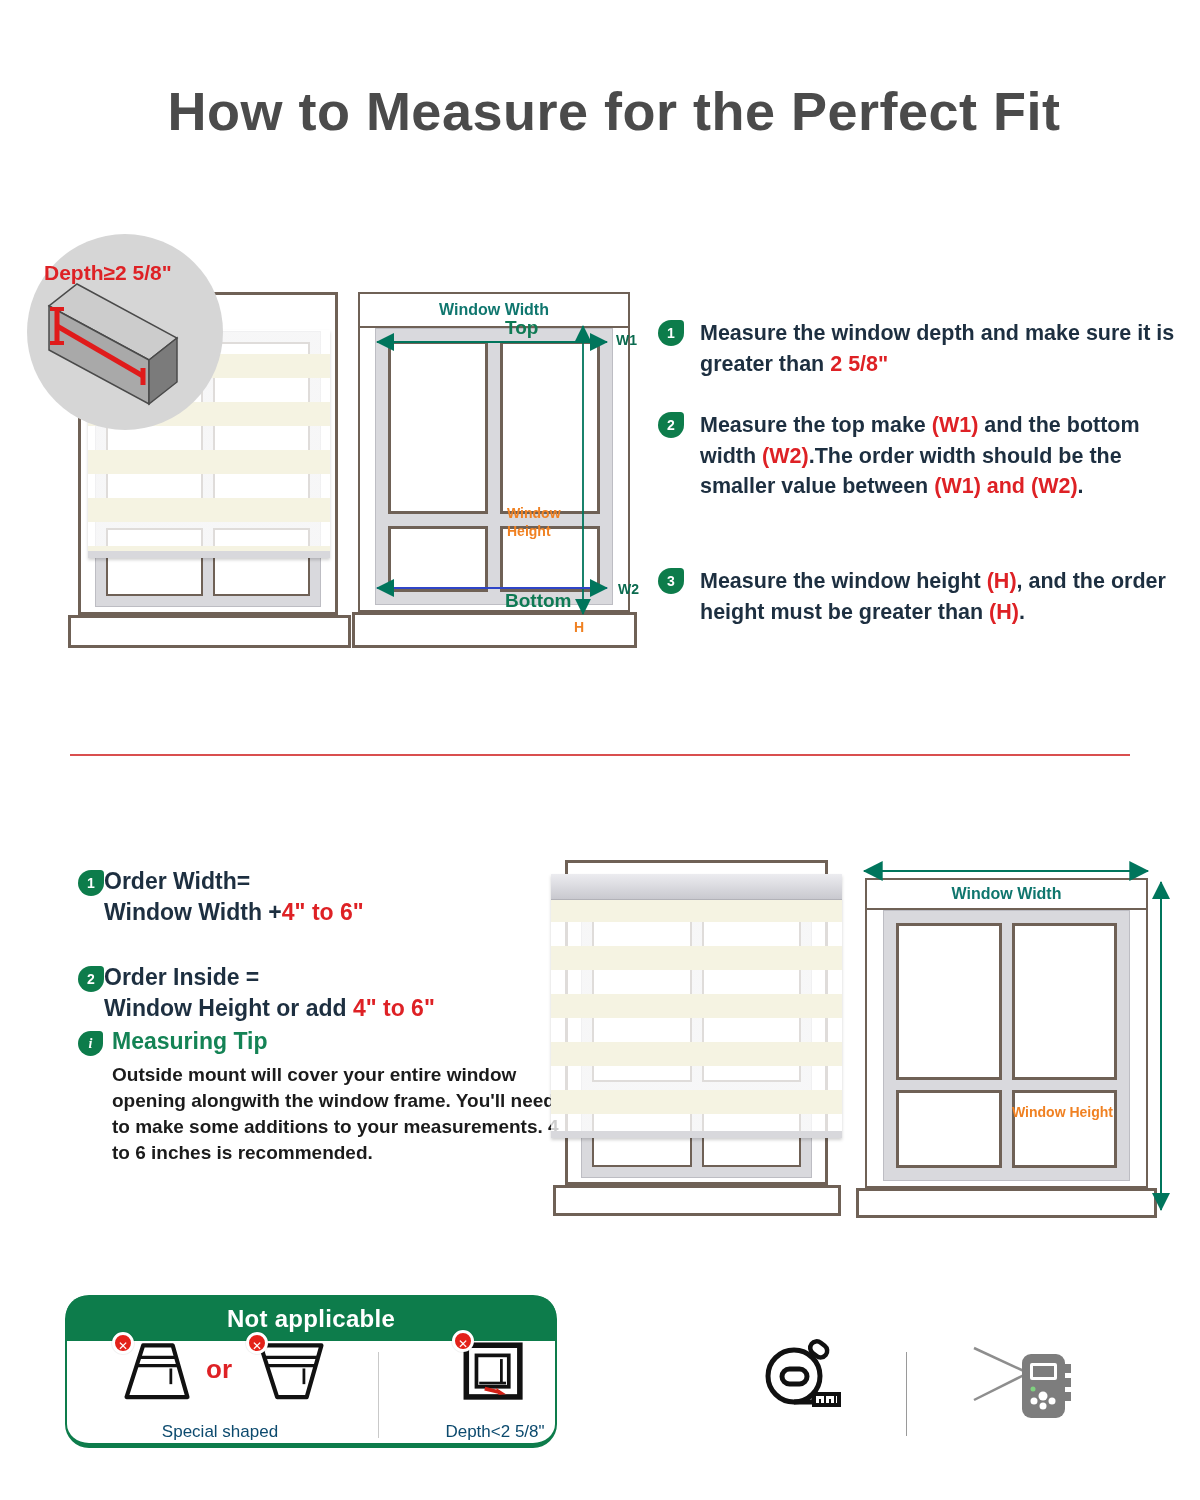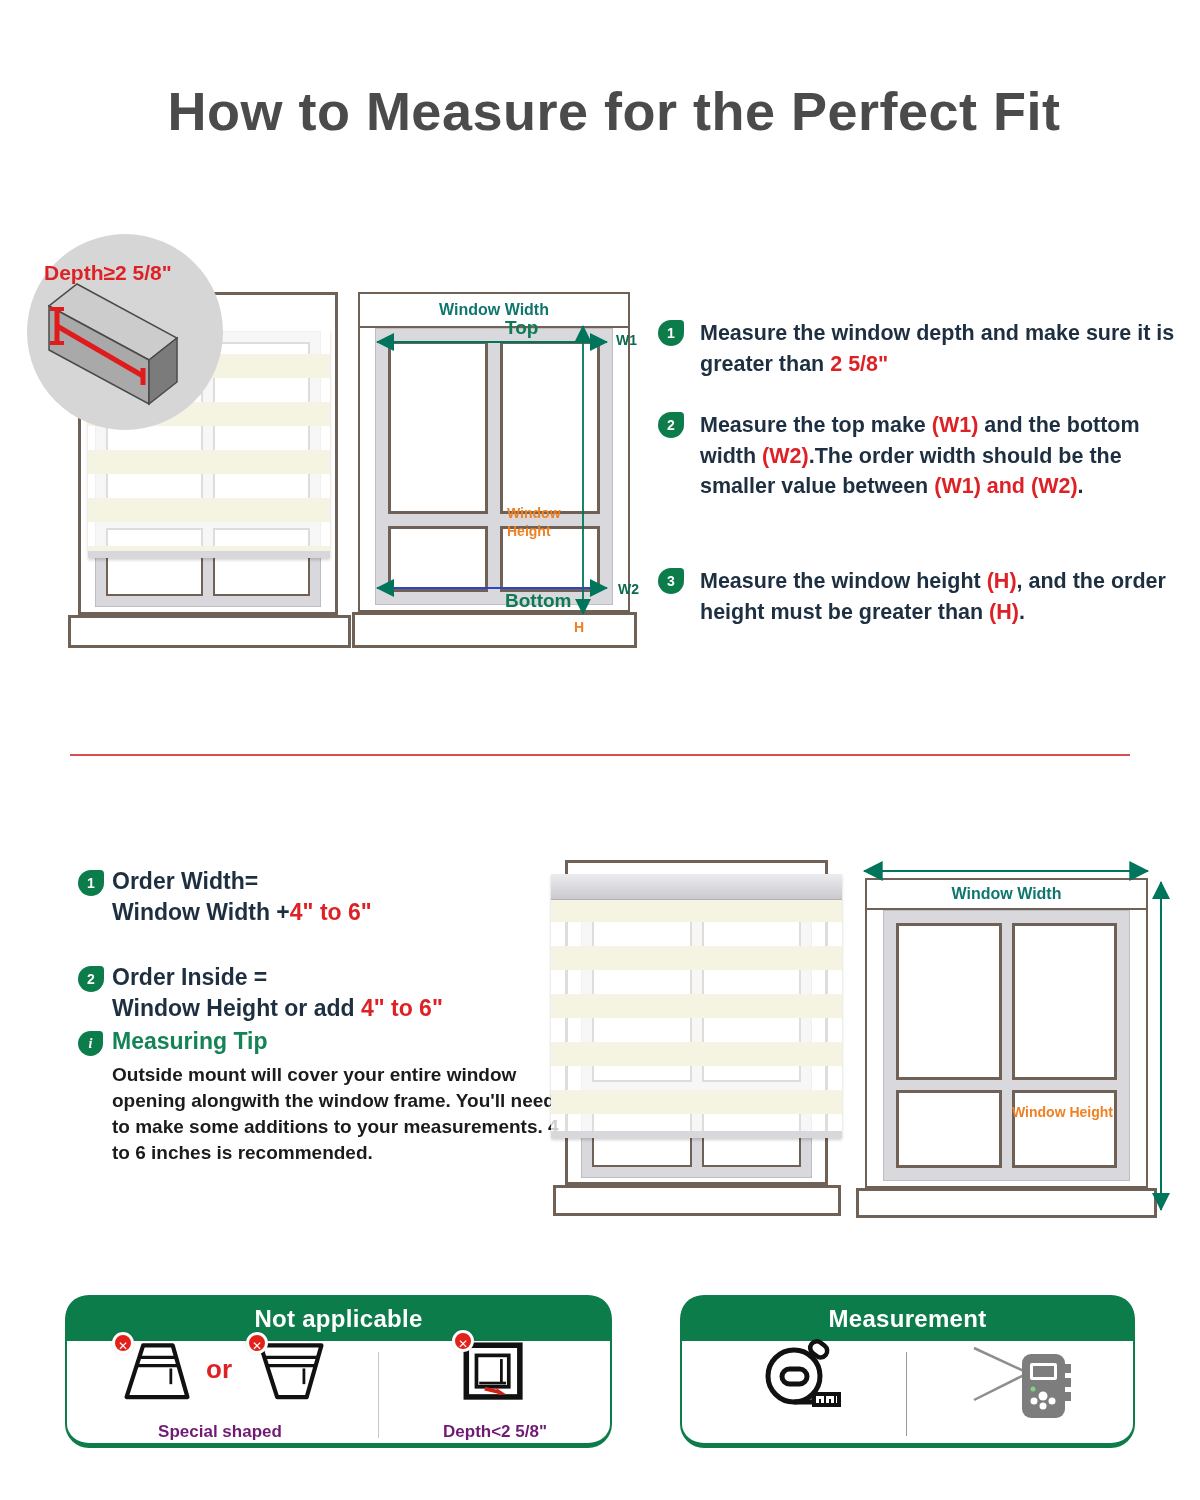--- a/index.html
+++ b/index.html
@@ -40,38 +40,38 @@
   .step{position:absolute; left:658px; width:530px;}
   .badge{position:absolute; left:0; top:2px; width:26px; height:26px; background:var(--greendark);
          border-radius:50% 14% 50% 50%; color:#fff; font-size:14px; font-weight:700;
          text-align:center; line-height:26px;}
   .step-text{margin-left:42px; font-size:21.5px; line-height:1.42; font-weight:600; color:var(--navy); width:488px;}
   .red{color:var(--red);}
   .divider-red{position:absolute; left:70px; top:754px; width:1060px; height:2px; background:var(--redline);}
   
   .ostep{position:absolute; left:76px; width:480px;}
   .ostep .badge{left:2px; top:4px;}
-  .ostep p{margin-left:36px; font-size:23px; font-weight:600; color:var(--navy); line-height:1.35;}
+  .ostep p{margin-left:28px; font-size:23px; font-weight:600; color:var(--navy); line-height:1.35;}
   .tip-head{position:absolute; left:112px; top:1028px; font-size:23px; font-weight:700; color:var(--green);}
   .info-badge{position:absolute; left:78px; top:1031px; width:25px; height:25px; background:var(--greendark);
               border-radius:50% 14% 50% 50%; color:#fff; text-align:center; line-height:25px;
               font-size:14px; font-weight:700; font-style:italic; font-family:"Liberation Serif",serif;}
   .tip-body{position:absolute; left:112px; top:1062px; width:458px; font-size:19px; font-weight:600;
             color:#1b1b1b; line-height:1.37;}
   
   .callout{position:absolute; left:25px; top:232px; width:200px; height:200px; z-index:6;}
   .depth-note{position:absolute; left:44px; top:261px; z-index:7; color:var(--red);
               font-size:21px; font-weight:700;}
   
   .card{position:absolute; background:#fff; border:2px solid var(--greendark);
         border-bottom-width:5px; border-radius:24px;}
   .card-header{height:45px; margin:-1px -1px 0 -1px; background:var(--greendark);
                border-radius:20px 20px 0 0; display:flex; align-items:center; justify-content:center;
                color:#fff; font-size:24px; font-weight:700; letter-spacing:.3px;}
-  .card-label{position:absolute; z-index:7; font-size:17px; font-weight:700; color:#701a75; text-align:center;}
+  .card-label{position:absolute; z-index:7; font-size:17px; font-weight:400; color:#0c4a6e; text-align:center;}
   .vdiv{position:absolute; width:1px; background:#c9c9c9; z-index:7;}
   .xbadge{position:absolute; z-index:8; width:22px; height:22px; border-radius:50%; background:#e32119;
           border:3px solid #fff; color:#fff; font-size:12px; font-weight:700; text-align:center;
           line-height:22px; box-shadow:0 0 0 1px rgba(0,0,0,.05);}
   .or-label{position:absolute; z-index:7; color:var(--red); font-size:26px; font-weight:700;}
   .icon{position:absolute; z-index:7;}
 </style>
 </head>
 <body>
 
@@ -201,21 +201,21 @@
       <marker id="ah2" markerWidth="10" markerHeight="10" refX="8.5" refY="4.5" orient="auto-start-reverse">
         <path d="M0,0 L9,4.5 L0,9 Z" fill="#00755c"></path>
       </marker>
     </defs>
     <line x1="16" y1="13" x2="300" y2="13" stroke="#00755c" stroke-width="2.2" marker-start="url(#ah2)" marker-end="url(#ah2)"></line>
     <line x1="313" y1="24" x2="313" y2="352" stroke="#00755c" stroke-width="2" marker-start="url(#ah2)" marker-end="url(#ah2)"></line>
   </svg>
 
   <span class="lbl or" style="left:1012px; top:1104px;">Window Height</span>
 
-  <div class="card" style="left:65px; top:1295px; width:547px; height:153px;">
+  <div class="card" style="left:65px; top:1295px; width:492px; height:153px;">
     <div class="card-header">
       <span>Not applicable</span>
     </div>
   </div>
   <svg class="icon" style="left:118px; top:1338px; width:78px; height:72px;" viewBox="0 0 84 78">
     <path d="M27 8 H59 L75 64 H9 Z" fill="none" stroke="#111" stroke-width="4.5" stroke-linejoin="round"></path>
     <path d="M23 21 H63 M21 30 H65" stroke="#111" stroke-width="3.5"></path>
     <path d="M57 33 V50" stroke="#111" stroke-width="3"></path>
   </svg>
   <span class="xbadge" style="left:112px; top:1332px;">✕</span>
@@ -232,25 +232,20 @@
     <rect x="9" y="10" width="58" height="56" fill="none" stroke="#111" stroke-width="6"></rect>
     <rect x="20" y="21" width="35" height="34" fill="none" stroke="#111" stroke-width="4"></rect>
     <path d="M47 25 v26" stroke="#111" stroke-width="3"></path>
     <path d="M23 51 h29" stroke="#111" stroke-width="3"></path>
     <path d="M29 57 L45 61" stroke="#d32015" stroke-width="4"></path>
     <path d="M52 63 L41 56 L44 64 Z" fill="#d32015"></path>
   </svg>
   <span class="xbadge" style="left:452px; top:1330px;">✕</span>
   <div class="card-label" style="left:420px; top:1422px; width:150px;">Depth&lt;2 5/8"</div>
 
-  <div class="card" style="left:680px; top:1295px; width:455px; height:153px;">
-    <div class="card-header">
-      <span>Measurement</span>
-    </div>
-  </div>
   <svg class="icon" style="left:758px; top:1338px; width:86px; height:80px;" viewBox="0 0 86 80">
     <rect x="52" y="5" width="18" height="13" rx="6.5" transform="rotate(38 61 11)" fill="#fff" stroke="#111" stroke-width="4.5"></rect>
     <circle cx="36" cy="38" r="26" fill="#fff" stroke="#111" stroke-width="5"></circle>
     <rect x="24" y="31" width="25" height="15" rx="7.5" fill="#fff" stroke="#111" stroke-width="5"></rect>
     <path d="M36 64 H56 V58" fill="none" stroke="#111" stroke-width="5"></path>
     <rect x="56" y="56" width="25" height="11" fill="#fff" stroke="#111" stroke-width="4"></rect>
     <path d="M62 61 v6 M67 58 v9 M72 61 v6 M77 58 v9" stroke="#111" stroke-width="2"></path>
   </svg>
   <div class="vdiv" style="left:906px; top:1352px; height:84px; background:#9a9a9a;"></div>
   <svg class="icon" style="left:972px; top:1338px; width:110px; height:84px;" viewBox="0 0 110 84">

